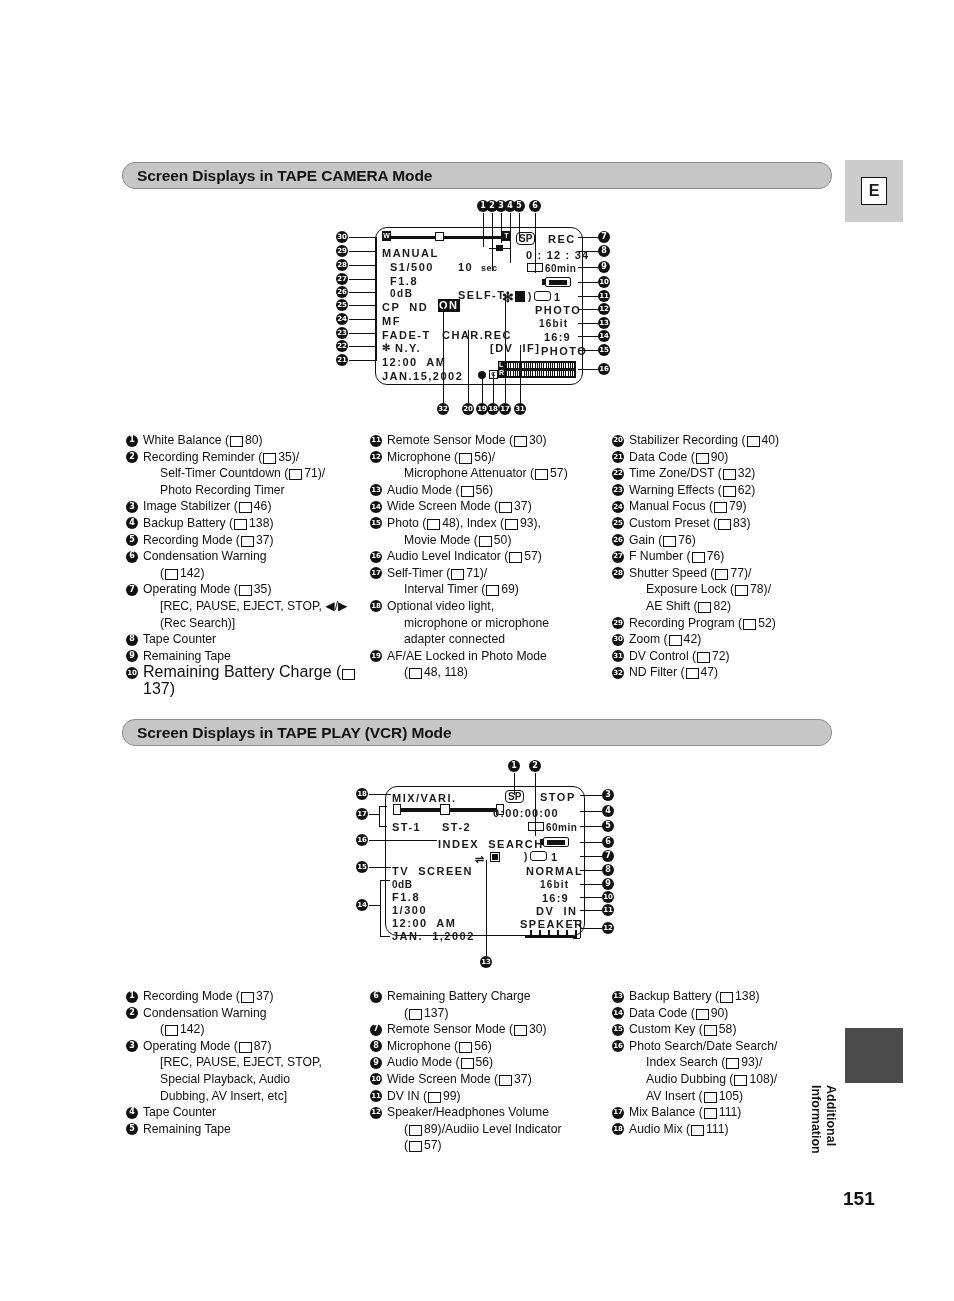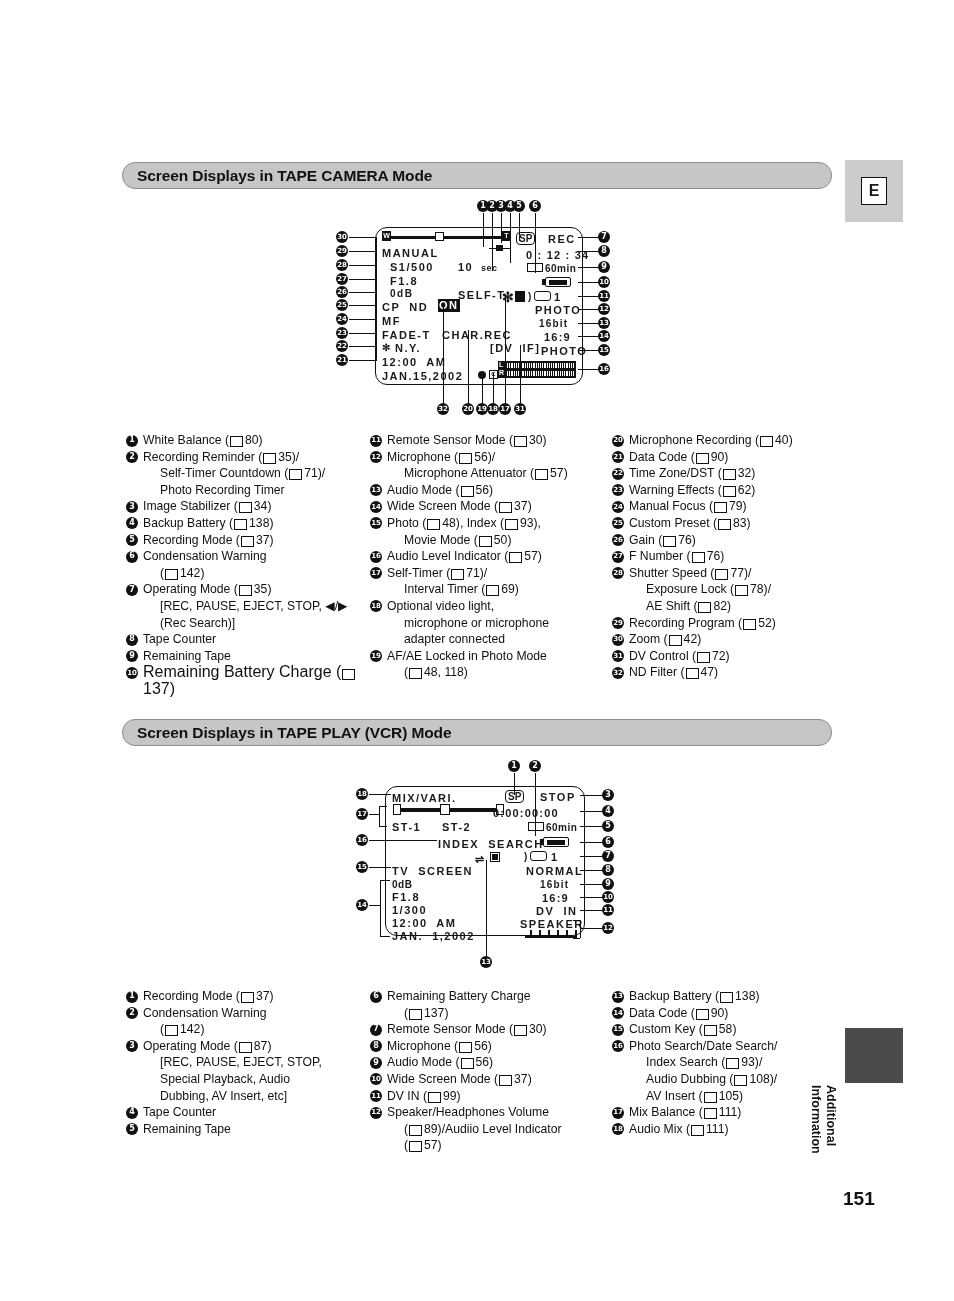--- a/index.html
+++ b/index.html
@@ -307,21 +307,21 @@
       <div class=""><span>White Balance (</span><span class="bookicon"></span><span>80)</span></div>
     </div>
     <div class="row">
       <span class="num">2</span>
       <div class=""><span>Recording Reminder (</span><span class="bookicon"></span><span>35)/</span></div>
       <div class="cont "><span>Self-Timer Countdown (</span><span class="bookicon"></span><span>71)/</span></div>
       <div class="cont "><span>Photo Recording Timer</span></div>
     </div>
     <div class="row">
       <span class="num">3</span>
-      <div class=""><span>Image Stabilizer (</span><span class="bookicon"></span><span>34)</span></div>
+      <div class=""><span>Image Stabilizer (</span><span class="bookicon"></span><span>46)</span></div>
     </div>
     <div class="row">
       <span class="num">4</span>
       <div class=""><span>Backup Battery (</span><span class="bookicon"></span><span>138)</span></div>
     </div>
     <div class="row">
       <span class="num">5</span>
       <div class=""><span>Recording Mode (</span><span class="bookicon"></span><span>37)</span></div>
     </div>
     <div class="row">
@@ -388,21 +388,21 @@
     </div>
     <div class="row">
       <span class="num w2">19</span>
       <div class=""><span>AF/AE Locked in Photo Mode</span></div>
       <div class="cont "><span>(</span><span class="bookicon"></span><span>48, 118)</span></div>
     </div>
   </div>
 <div class="legend" id="cam-col3" style="left:612px; top:432px; width:230px;">
     <div class="row">
       <span class="num w2">20</span>
-      <div class=""><span>Microphone Recording (</span><span class="bookicon"></span><span>40)</span></div>
+      <div class=""><span>Stabilizer Recording (</span><span class="bookicon"></span><span>40)</span></div>
     </div>
     <div class="row">
       <span class="num w2">21</span>
       <div class=""><span>Data Code (</span><span class="bookicon"></span><span>90)</span></div>
     </div>
     <div class="row">
       <span class="num w2">22</span>
       <div class=""><span>Time Zone/DST (</span><span class="bookicon"></span><span>32)</span></div>
     </div>
     <div class="row">

